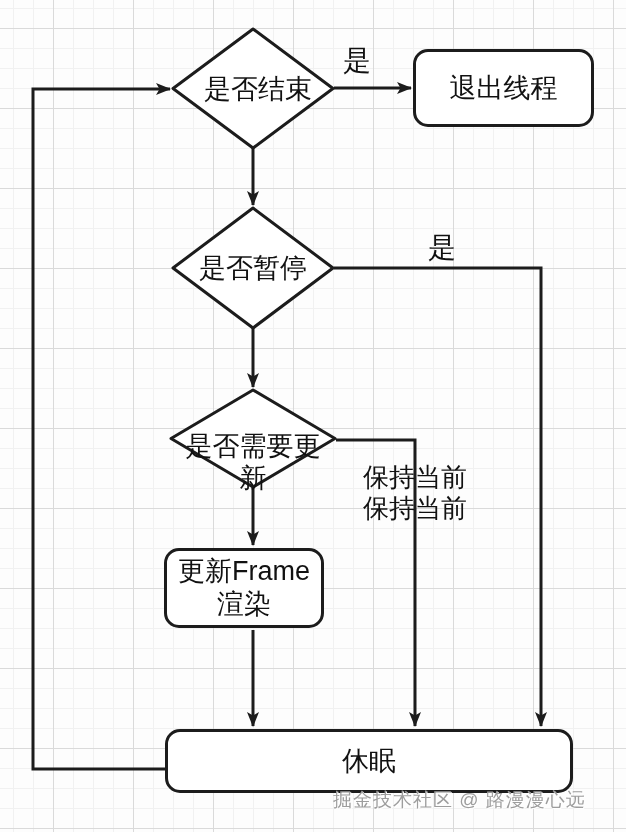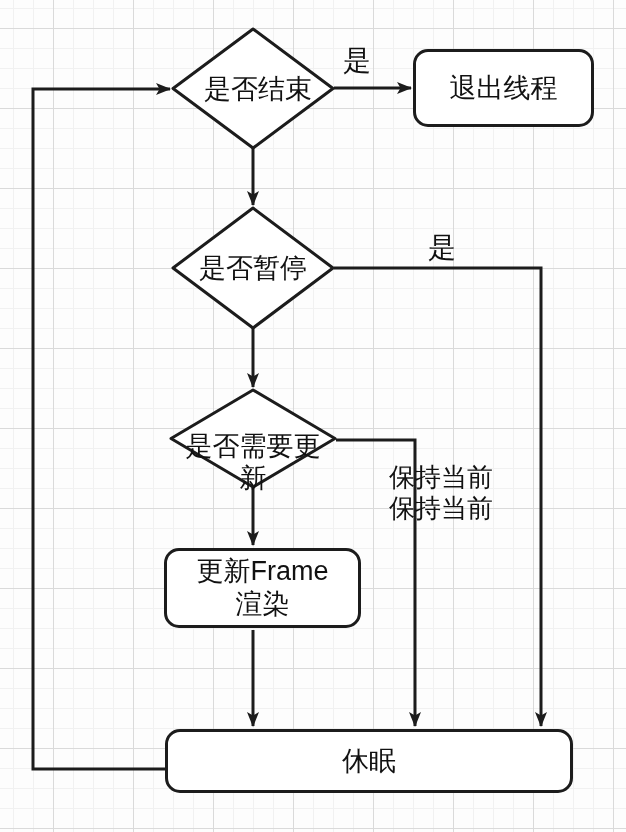--- a/index.html
+++ b/index.html
@@ -54,21 +54,21 @@
     color:#111111;
     white-space:nowrap;
   }
   .annotation{
     position:absolute;
     left:363px;top:462px;
     width:130px;
     font-size:26px;
     line-height:31px;
     color:#111111;
-    text-align:right;
+    text-align:left;
   }
   .watermark{
     position:absolute;
     left:333px;top:787px;
     width:240px;
     text-align:right;
     font-size:19px;
     letter-spacing:1px;
     color:#9d9d9d;
     text-shadow:1px 1px 0 rgba(255,255,255,0.95);
@@ -105,21 +105,21 @@
 
     <polygon class="shape" points="253,29 333,88.5 253,148 173,88.5"></polygon>
     <polygon class="shape" points="253,208 333,268 253,328 173,268"></polygon>
     <polygon class="shape" points="253,390 335,438.5 253,487 171,438.5"></polygon>
   </svg>
 
   <div class="node" style="left:413px;top:49px;width:181px;height:78px;">
     <span>退出线程</span>
   </div>
 
-  <div class="node" style="left:164px;top:548px;width:197px;height:80px;">
+  <div class="node" style="left:164px;top:548px;width:160px;height:80px;">
     <span>更新Frame</span>
     <span>渲染</span>
   </div>
 
   <div class="node" style="left:165px;top:729px;width:408px;height:64px;">
     <span>休眠</span>
   </div>
 
   <div class="diamond-label" style="left:258px;top:89px;">是否结束</div>
 
@@ -132,14 +132,15 @@
 
   <div class="edge-label" style="left:357px;top:61px;">是</div>
 
   <div class="edge-label" style="left:442px;top:248px;">是</div>
 
   <div class="annotation">
     <div>保持当前</div>
     <div>保持当前</div>
   </div>
 
+  <div class="watermark">掘金技术社区 @ 路漫漫心远</div>
 
 </div>
 
 </body></html>

